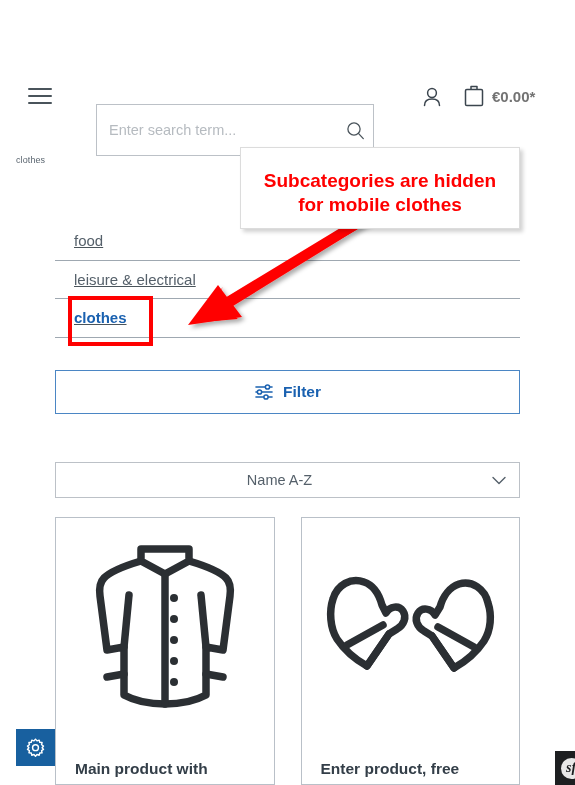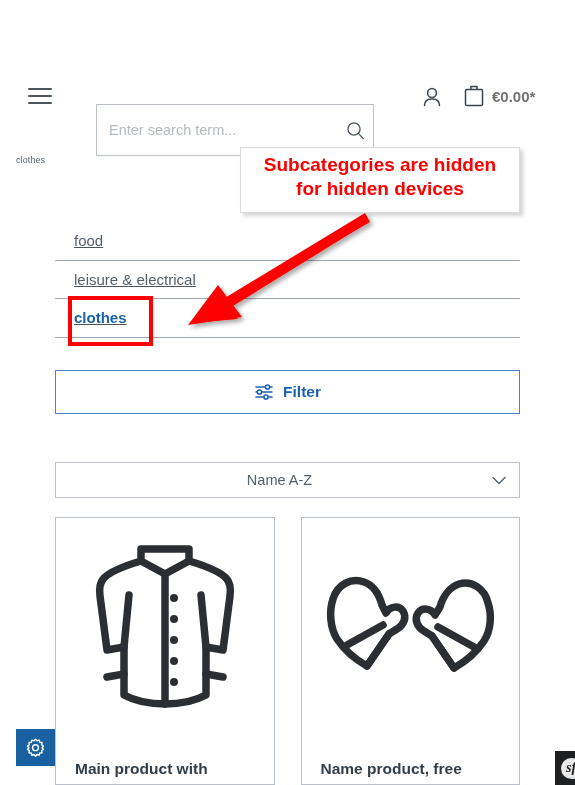--- a/index.html
+++ b/index.html
@@ -283,21 +283,21 @@
     align-items: center;
     justify-content: center;
     line-height: 1;
   }
 
   
   .callout {
     position: absolute;
     left: 240px; top: 147px;
     width: 280px;
-    padding: 5px 6px 11px 6px;
+    padding: 21px 6px 11px 6px;
     box-sizing: border-box;
     background: #ffffff;
     border: 1px solid #dcdcdc;
     box-shadow: 3px 3px 4px rgba(0,0,0,0.18);
     text-align: center;
     z-index: 15;
   }
   .callout .callout-text {
     font-size: 19px;
     font-weight: bold;
@@ -434,41 +434,41 @@
           <g fill="none" stroke="#2b2f33" stroke-width="7.5" stroke-linejoin="round" stroke-linecap="round">
             <path d="M10 34 C14 20 28 12 41 17 C50 20 56 29 59 40 L63 48 C67 41 76 40 80 46 C84 52 81 60 74 64 L66 69 L44 101 C35 96 22 86 14 74 C7 63 6 46 10 34 Z"></path>
             <path d="M24 80 L60 60"></path>
             <path d="M44 101 L66 69"></path>
             <path d="M165 38 C162 24 149 15 136 19 C127 22 120 31 117 42 L112 50 C108 43 99 42 95 48 C91 54 94 62 101 66 L109 71 L131 103 C140 98 153 88 161 76 C168 65 169 50 165 38 Z"></path>
             <path d="M151 82 L115 62"></path>
             <path d="M131 103 L109 71"></path>
           </g>
         </svg>
       </div>
-      <div class="product-title">Name product, free</div>
+      <div class="product-title">Enter product, free</div>
     </div>
   </div>
 
   <div class="settings-tab">
     <svg width="19" height="19" viewBox="0 0 20 20">
       <path d="M10 1.2 L11.6 3.0 L13.9 2.3 L14.5 4.6 L16.9 4.8 L16.4 7.1 L18.4 8.4 L17.0 10.2
                L18.4 12.0 L16.4 13.3 L16.9 15.6 L14.5 15.8 L13.9 18.1 L11.6 17.4 L10 19.2
                L8.4 17.4 L6.1 18.1 L5.5 15.8 L3.1 15.6 L3.6 13.3 L1.6 12.0 L3.0 10.2
                L1.6 8.4 L3.6 7.1 L3.1 4.8 L5.5 4.6 L6.1 2.3 L8.4 3.0 Z" fill="none" stroke="#ffffff" stroke-width="1.5" stroke-linejoin="round"></path>
       <circle cx="10" cy="10.2" r="3.1" fill="none" stroke="#ffffff" stroke-width="1.5"></circle>
     </svg>
   </div>
 
   <div class="sf-badge">
     <span class="sf-circle">sf</span>
   </div>
 
   <div class="callout">
     <div class="callout-text">Subcategories are hidden</div>
-    <div class="callout-text">for hidden devices</div>
+    <div class="callout-text">for mobile clothes</div>
   </div>
 
   <svg class="annotation-arrow" viewBox="0 0 225 140">
     <defs>
       <filter id="arrowshadow" x="-40%" y="-40%" width="200%" height="200%">
         <feDropShadow dx="3" dy="3" stdDeviation="2.2" flood-color="#000000" flood-opacity="0.32"></feDropShadow>
       </filter>
     </defs>
     <g filter="url(#arrowshadow)">
       <path d="M215 18 L60 112 L73 92 L41 128 L88 124 L73 112 L220 27 Z" fill="#ff0000"></path>

